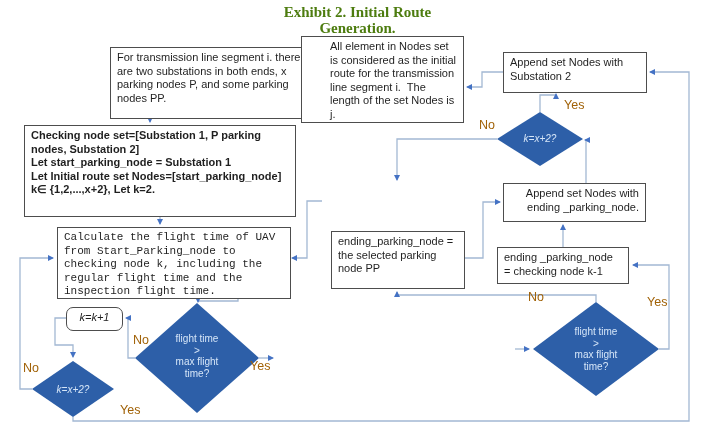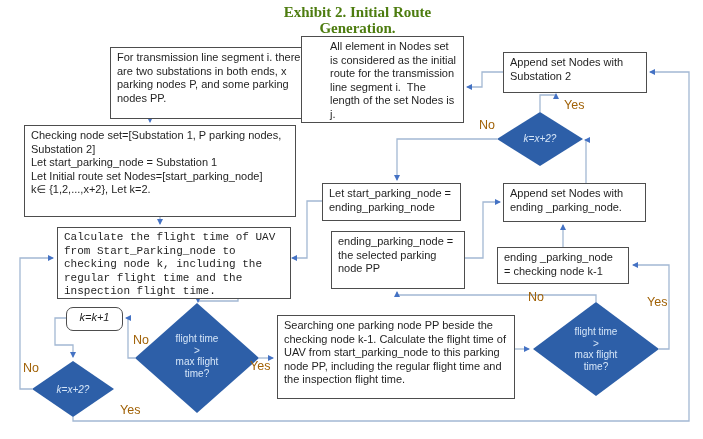--- a/index.html
+++ b/index.html
@@ -15,25 +15,25 @@
   .edge{stroke:var(--line-color);stroke-width:1.3;fill:none;}
   .diamond{fill:var(--diamond-fill);stroke:none;}
   .box{position:absolute;background:#fff;border:1.5px solid var(--box-border);
        color:var(--text-color);font-size:11px;line-height:13.6px;padding:3px 6px;
        white-space:pre-wrap;box-sizing:border-box;}
   .dtext{position:absolute;color:var(--diamond-text);text-align:center;
          font-size:10px;line-height:11.5px;white-space:pre-line;font-style:italic;}
   .elabel{position:absolute;color:#a16207;font-size:12.5px;}
   
   .n-intro   {left:62px;  top:47px;  width:213px; height:72px;margin-left:48px;}
-  .n-init    {left:24px;  top:125px; width:272px; height:92px;}
+  .n-init    {left:24px;  top:125px; width:272px; height:92px;font-weight:bold;}
   .n-terminal{left:301px; top:36px;  width:163px; height:87px;padding-left:28px;}
   .n-apps2   {left:503px; top:52px;  width:144px; height:41px;}
   .n-setstart{left:322px; top:183px; width:139px; height:38px;}
-  .n-appnode {left:503px; top:183px; width:143px; height:39px;}
+  .n-appnode {left:503px; top:183px; width:143px; height:39px;text-align:right;}
   .n-endsel  {left:331px; top:231px; width:134px; height:58px;}
   .n-endchk  {left:497px; top:247px; width:132px; height:37px;}
   .n-calc    {left:57px;  top:227px; width:234px; height:72px;font-family:Liberation Mono, monospace;}
   .n-incr    {left:66px;  top:307px; width:57px;  height:24px; text-align:center; font-style:italic;border-radius:7px;}
   .n-search  {left:277px; top:315px; width:238px; height:84px;}
   .t-dt {left:505px;top:133px;width:70px;}
   .t-g  {left:38px; top:384px;width:70px;}
   .t-d  {left:157px;top:333px;width:80px;font-style:normal;}
   .t-d2 {left:556px;top:326px;width:80px;font-style:normal;}
 </style>
@@ -79,27 +79,25 @@
     <polygon class="diamond" points="533,349 596,302 659,349 596,396"></polygon>
   </svg>
 
   <div class="box n-intro">For transmission line segment i. there are two substations in both ends, x parking nodes P, and some parking nodes PP.</div>
   <div class="box n-init">Checking node set=[Substation 1, P parking nodes, Substation 2]
 Let start_parking_node = Substation 1
 Let Initial route set Nodes=[start_parking_node]
 k∈ {1,2,...,x+2}, Let k=2.</div>
   <div class="box n-terminal">All element in Nodes set is considered as the initial route for the transmission line segment i.  The length of the set Nodes is j.</div>
   <div class="box n-apps2">Append set Nodes with Substation 2</div>
-  <div class="box n-setstart">Let start_parking_node = ending_parking_node</div>
   <div class="box n-appnode">Append set Nodes with ending _parking_node.</div>
   <div class="box n-endsel">ending_parking_node = the selected parking node PP</div>
   <div class="box n-endchk">ending _parking_node = checking node k-1</div>
   <div class="box n-calc">Calculate the flight time of UAV from Start_Parking_node to checking node k, including the regular flight time and the inspection flight time.</div>
   <div class="box n-incr">k=k+1</div>
-  <div class="box n-search">Searching one parking node PP beside the checking node k-1. Calculate the flight time of UAV from start_parking_node to this parking node PP, including the regular flight time and the inspection flight time.</div>
 
   <div class="dtext t-dt">k=x+2?</div>
   <div class="dtext t-d">flight time
 &gt;
 max flight
 time?</div>
   <div class="dtext t-g">k=x+2?</div>
   <div class="dtext t-d2">flight time
 &gt;
 max flight

